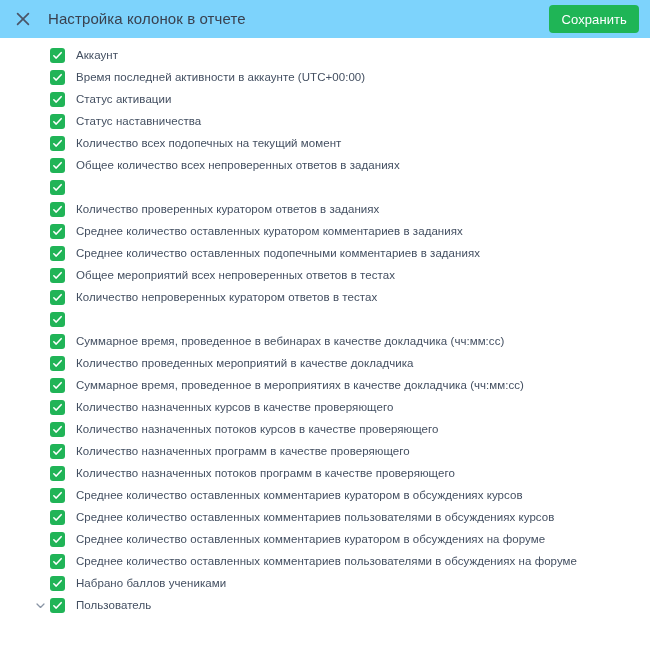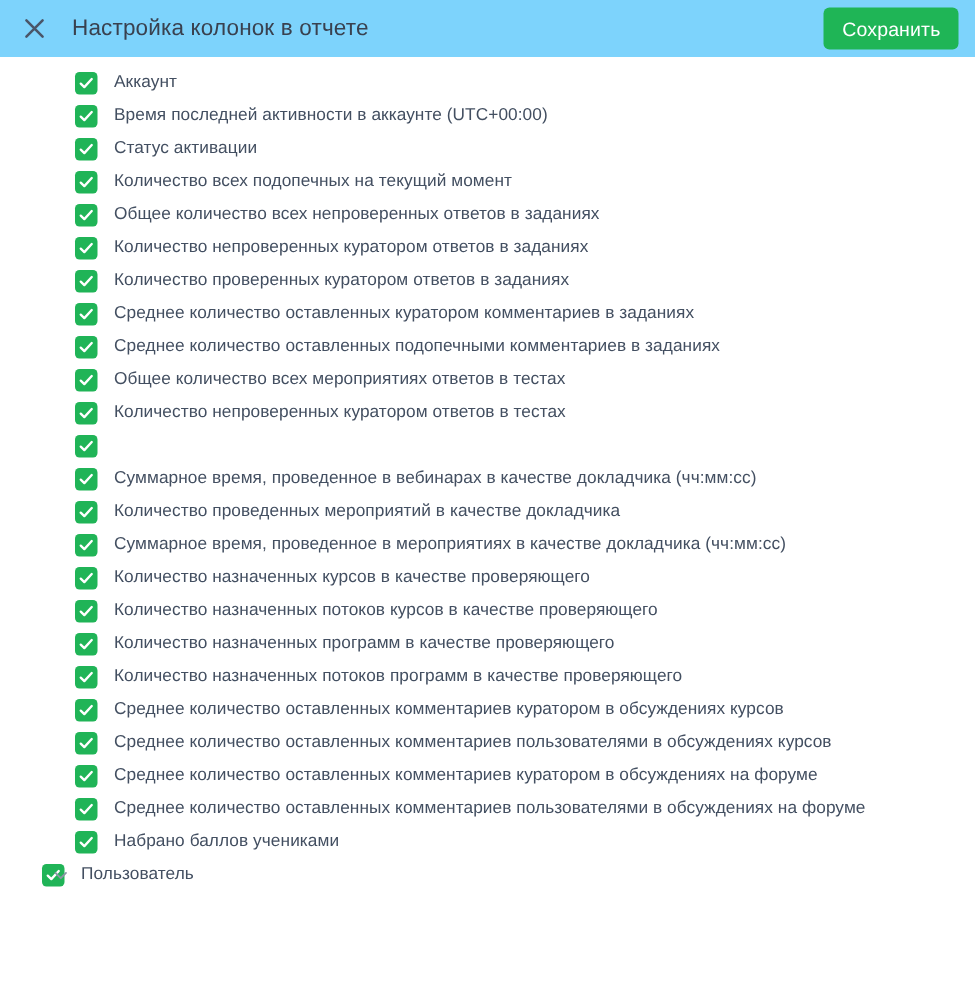--- a/index.html
+++ b/index.html
@@ -84,21 +84,21 @@
 
   .row {
     display: flex;
     align-items: center;
     height: 22px;
     padding-left: 50px;
     position: relative;
   }
 
   .row.has-chevron {
-    padding-left: 28px;
+    padding-left: 50px;
   }
 
   .chevron {
     position: absolute;
     left: 33px;
     top: 50%;
     transform: translateY(-50%);
     width: 14px;
     height: 14px;
     display: flex;
@@ -171,37 +171,44 @@
           </svg>
         </span>
         <span class="row-label">Статус активации</span>
       </div>
       <div class="row">
         <span class="checkbox">
           <svg width="11" height="11" viewBox="0 0 12 12" fill="none" xmlns="http://www.w3.org/2000/svg">
             <path d="M2 6.3 L4.6 8.8 L10 2.9" stroke="#ffffff" stroke-width="1.7" stroke-linecap="round" stroke-linejoin="round"></path>
           </svg>
         </span>
+        <span class="row-label">Статус наставничества</span>
+      </div>
+      <div class="row">
+        <span class="checkbox">
+          <svg width="11" height="11" viewBox="0 0 12 12" fill="none" xmlns="http://www.w3.org/2000/svg">
+            <path d="M2 6.3 L4.6 8.8 L10 2.9" stroke="#ffffff" stroke-width="1.7" stroke-linecap="round" stroke-linejoin="round"></path>
+          </svg>
+        </span>
         <span class="row-label">Количество всех подопечных на текущий момент</span>
       </div>
       <div class="row">
         <span class="checkbox">
           <svg width="11" height="11" viewBox="0 0 12 12" fill="none" xmlns="http://www.w3.org/2000/svg">
             <path d="M2 6.3 L4.6 8.8 L10 2.9" stroke="#ffffff" stroke-width="1.7" stroke-linecap="round" stroke-linejoin="round"></path>
           </svg>
         </span>
         <span class="row-label">Общее количество всех непроверенных ответов в заданиях</span>
       </div>
       <div class="row">
         <span class="checkbox">
           <svg width="11" height="11" viewBox="0 0 12 12" fill="none" xmlns="http://www.w3.org/2000/svg">
             <path d="M2 6.3 L4.6 8.8 L10 2.9" stroke="#ffffff" stroke-width="1.7" stroke-linecap="round" stroke-linejoin="round"></path>
           </svg>
         </span>
-        <span class="row-label">Количество непроверенных куратором ответов в заданиях</span>
       </div>
       <div class="row">
         <span class="checkbox">
           <svg width="11" height="11" viewBox="0 0 12 12" fill="none" xmlns="http://www.w3.org/2000/svg">
             <path d="M2 6.3 L4.6 8.8 L10 2.9" stroke="#ffffff" stroke-width="1.7" stroke-linecap="round" stroke-linejoin="round"></path>
           </svg>
         </span>
         <span class="row-label">Количество проверенных куратором ответов в заданиях</span>
       </div>
       <div class="row">
@@ -219,21 +226,21 @@
           </svg>
         </span>
         <span class="row-label">Среднее количество оставленных подопечными комментариев в заданиях</span>
       </div>
       <div class="row">
         <span class="checkbox">
           <svg width="11" height="11" viewBox="0 0 12 12" fill="none" xmlns="http://www.w3.org/2000/svg">
             <path d="M2 6.3 L4.6 8.8 L10 2.9" stroke="#ffffff" stroke-width="1.7" stroke-linecap="round" stroke-linejoin="round"></path>
           </svg>
         </span>
-        <span class="row-label">Общее количество всех мероприятиях ответов в тестах</span>
+        <span class="row-label">Общее мероприятий всех непроверенных ответов в тестах</span>
       </div>
       <div class="row">
         <span class="checkbox">
           <svg width="11" height="11" viewBox="0 0 12 12" fill="none" xmlns="http://www.w3.org/2000/svg">
             <path d="M2 6.3 L4.6 8.8 L10 2.9" stroke="#ffffff" stroke-width="1.7" stroke-linecap="round" stroke-linejoin="round"></path>
           </svg>
         </span>
         <span class="row-label">Количество непроверенных куратором ответов в тестах</span>
       </div>
       <div class="row">

